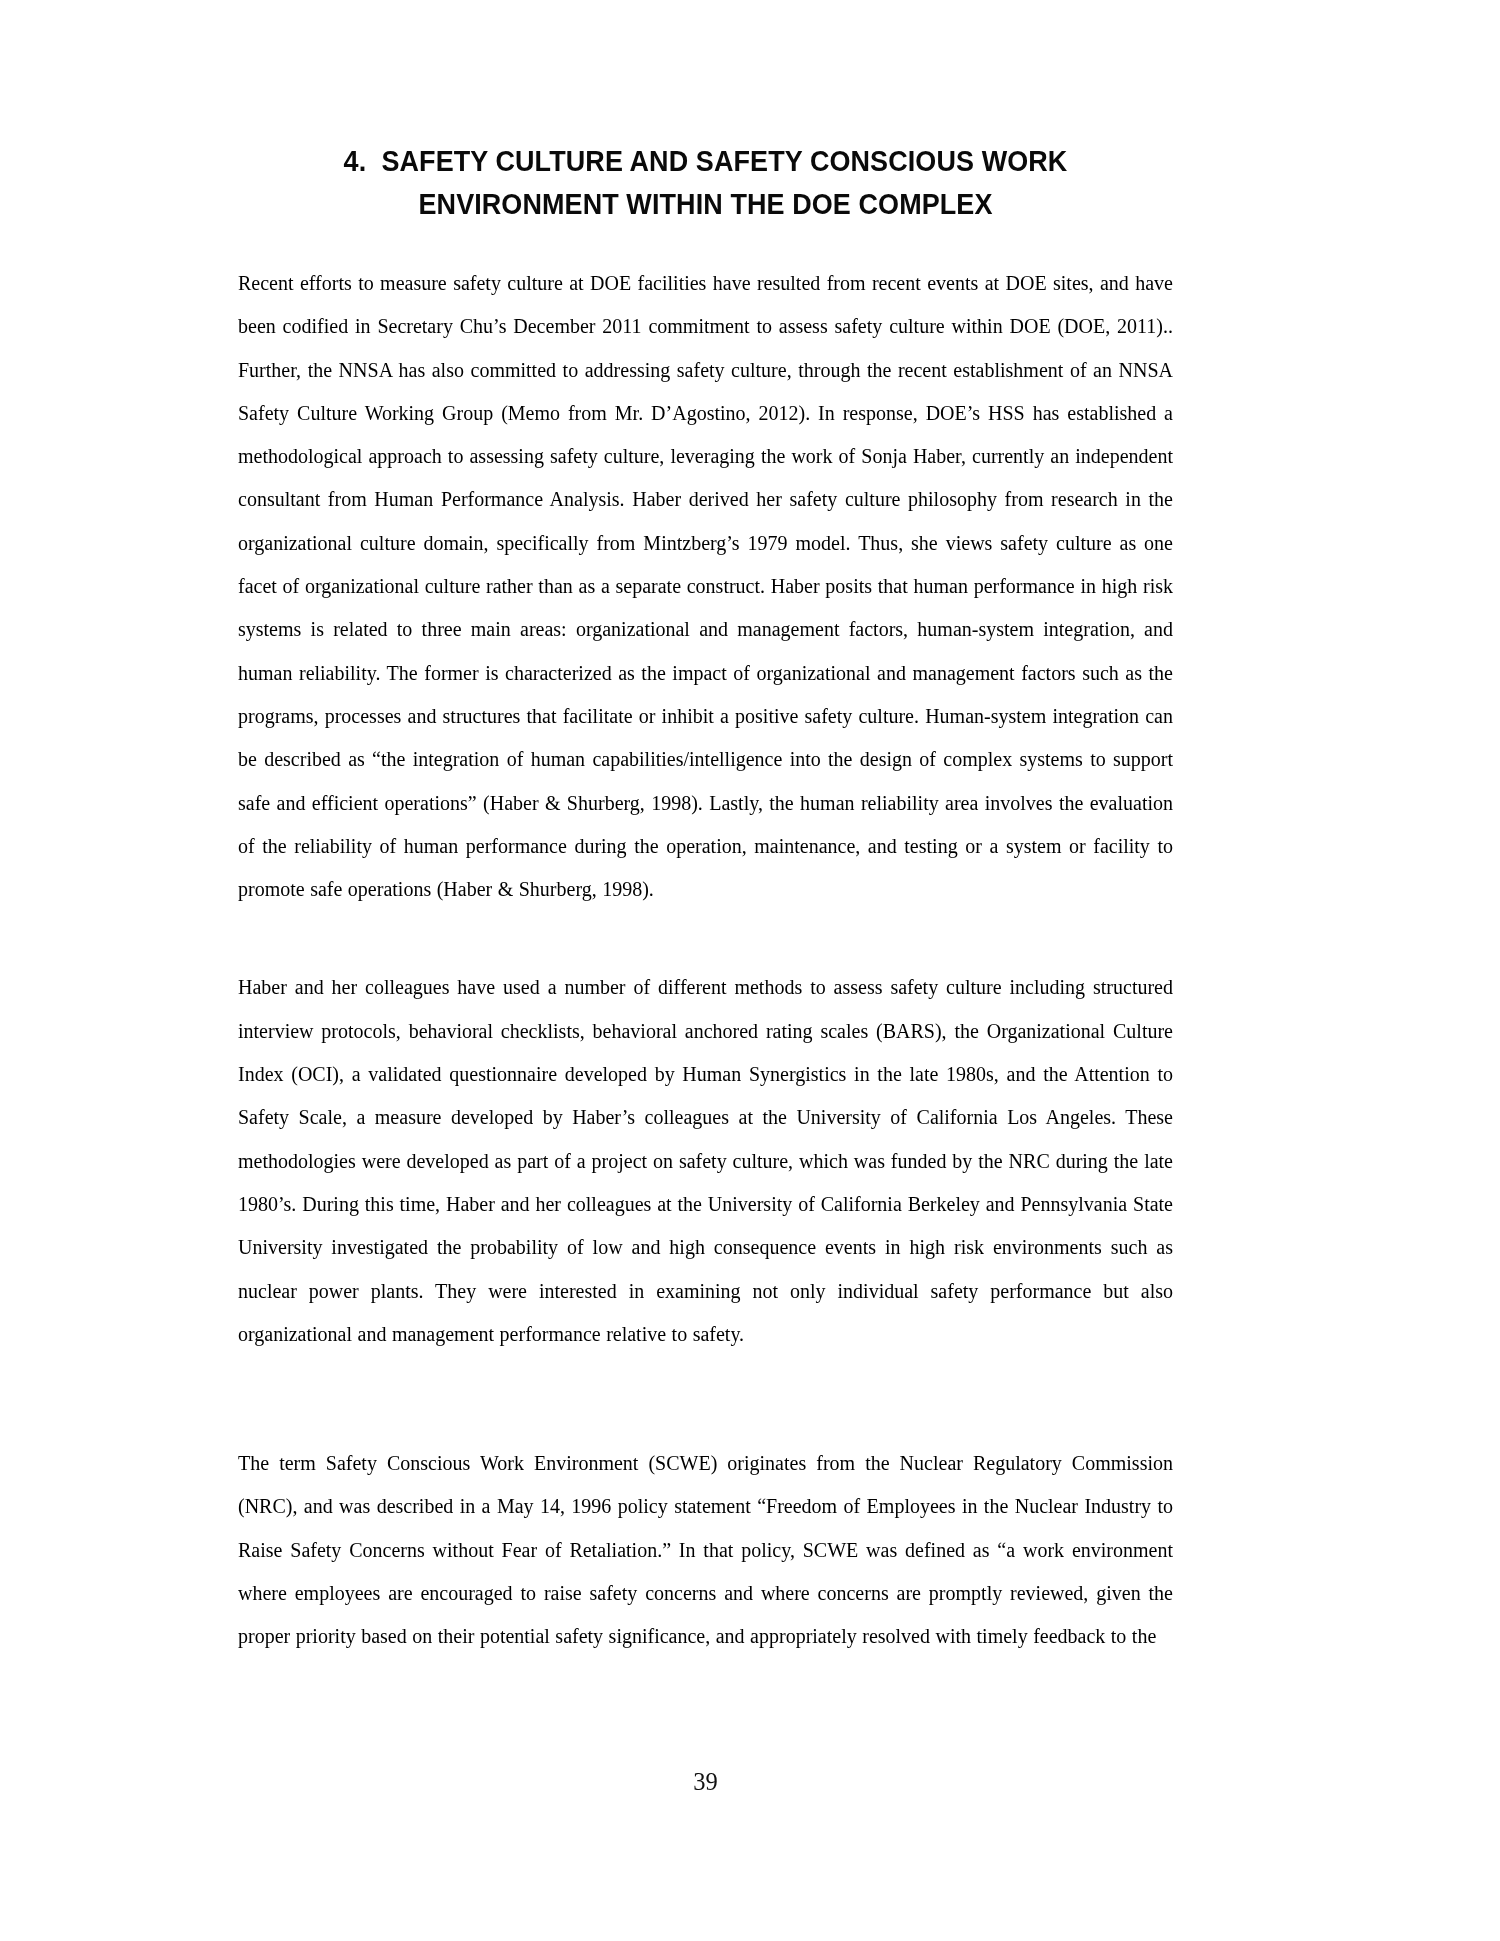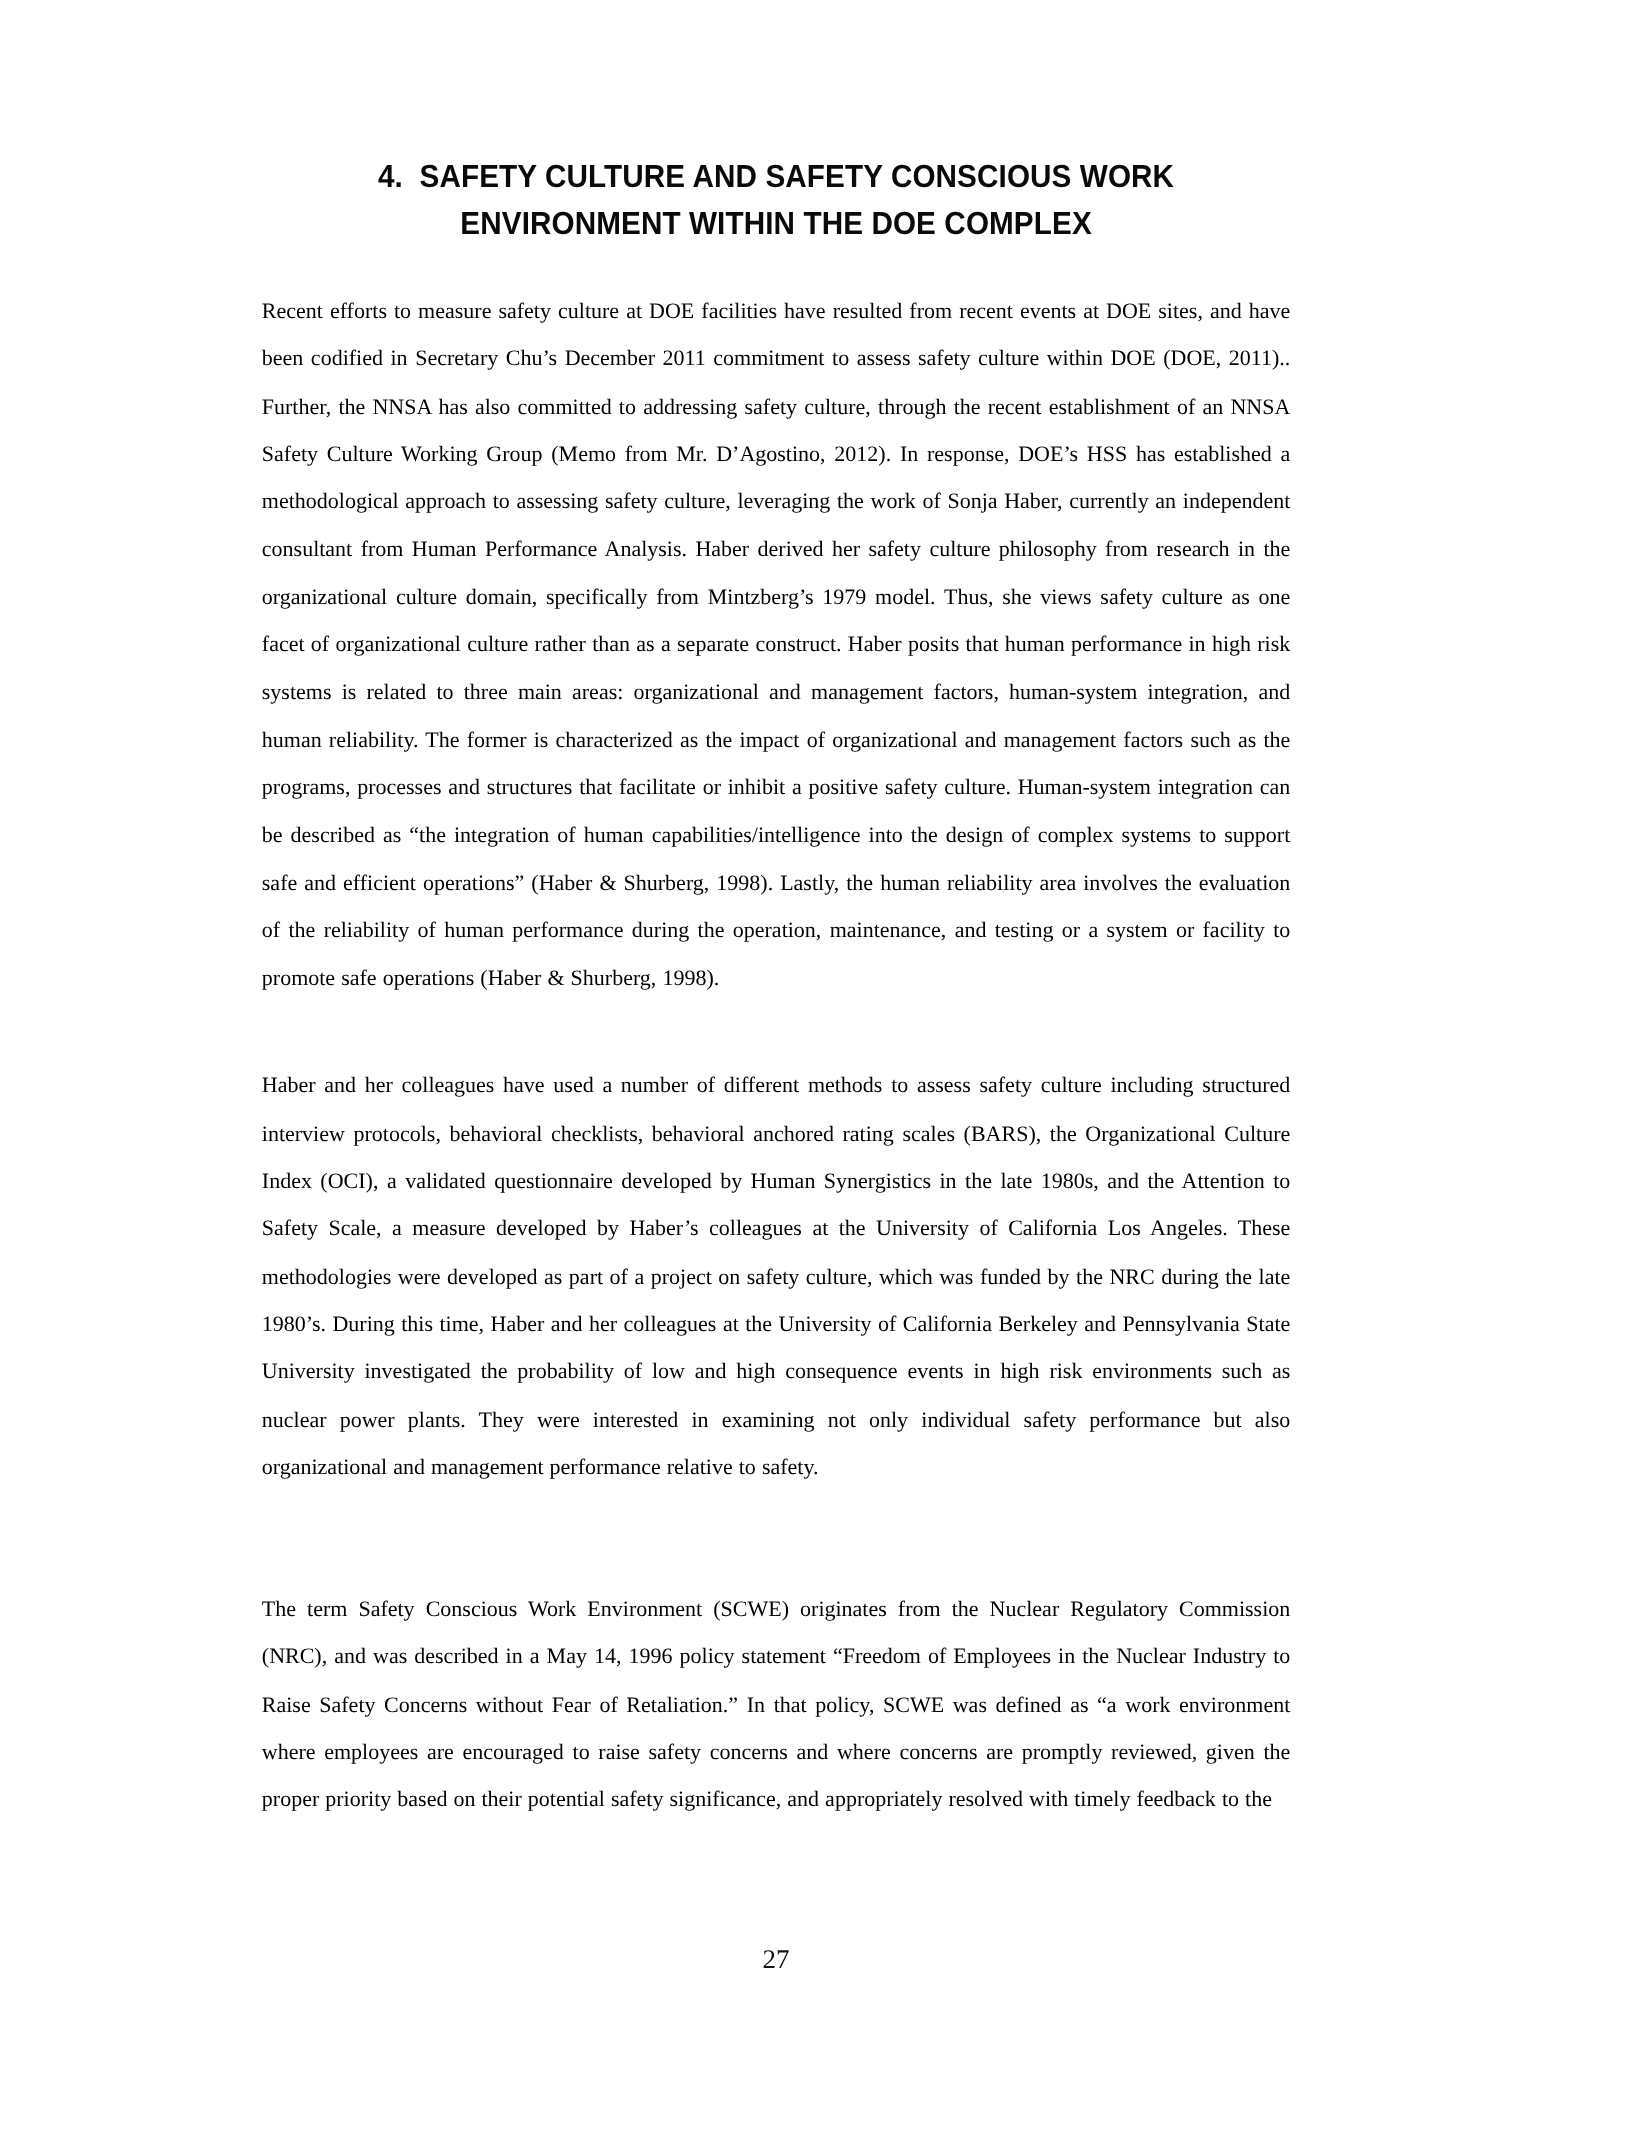--- a/index.html
+++ b/index.html
@@ -82,15 +82,15 @@
     </h1>
 
     <div class="body-block">
       <p class="para">Recent efforts to measure safety culture at DOE facilities have resulted from recent events at DOE sites, and have been codified in Secretary Chu’s December 2011 commitment to assess safety culture within DOE (DOE, 2011).. Further, the NNSA has also committed to addressing safety culture, through the recent establishment of an NNSA Safety Culture Working Group (Memo from Mr. D’Agostino, 2012).  In response, DOE’s HSS has established a methodological approach to assessing safety culture, leveraging the work of Sonja Haber, currently an independent consultant from Human Performance Analysis. Haber derived her safety culture philosophy from research in the organizational culture domain, specifically from Mintzberg’s 1979 model. Thus, she views safety culture as one facet of organizational culture rather than as a separate construct. Haber posits that human performance in high risk systems is related to three main areas: organizational and management factors, human-system integration, and human reliability. The former is characterized as the impact of organizational and management factors such as the programs, processes and structures that facilitate or inhibit a positive safety culture. Human-system integration can be described as “the integration of human capabilities/intelligence into the design of complex systems to support safe and efficient operations” (Haber &amp; Shurberg, 1998). Lastly, the human reliability area involves the evaluation of the reliability of human performance during the operation, maintenance, and testing or a system or facility to promote safe operations (Haber &amp; Shurberg, 1998).</p>
       <p class="para gap-large">Haber and her colleagues have used a number of different methods to assess safety culture including structured interview protocols, behavioral checklists, behavioral anchored rating scales (BARS), the Organizational Culture Index (OCI), a validated questionnaire developed by Human Synergistics in the late 1980s, and the Attention to Safety Scale, a measure developed by Haber’s colleagues at the University of California Los Angeles. These methodologies were developed as part of a project on safety culture, which was funded by the NRC during the late 1980’s. During this time, Haber and her colleagues at the University of California Berkeley and Pennsylvania State University investigated the probability of low and high consequence events in high risk environments such as nuclear power plants. They were interested in examining not only individual safety performance but also organizational and management performance relative to safety.</p>
       <p class="para gap-xlarge">The term Safety Conscious Work Environment (SCWE) originates from the Nuclear Regulatory Commission (NRC), and was described in a May 14, 1996 policy statement “Freedom of Employees in the Nuclear Industry to Raise Safety Concerns without Fear of Retaliation.”  In that policy, SCWE was defined as “a work environment where employees are encouraged to raise safety concerns and where concerns are promptly reviewed, given the proper priority based on their potential safety significance, and appropriately resolved with timely feedback to the</p>
     </div>
 
   </div>
 
-  <div class="pn-wrap">27</div>
+  <div class="pn-wrap">39</div>
 
 </div>
 
 </body></html>

